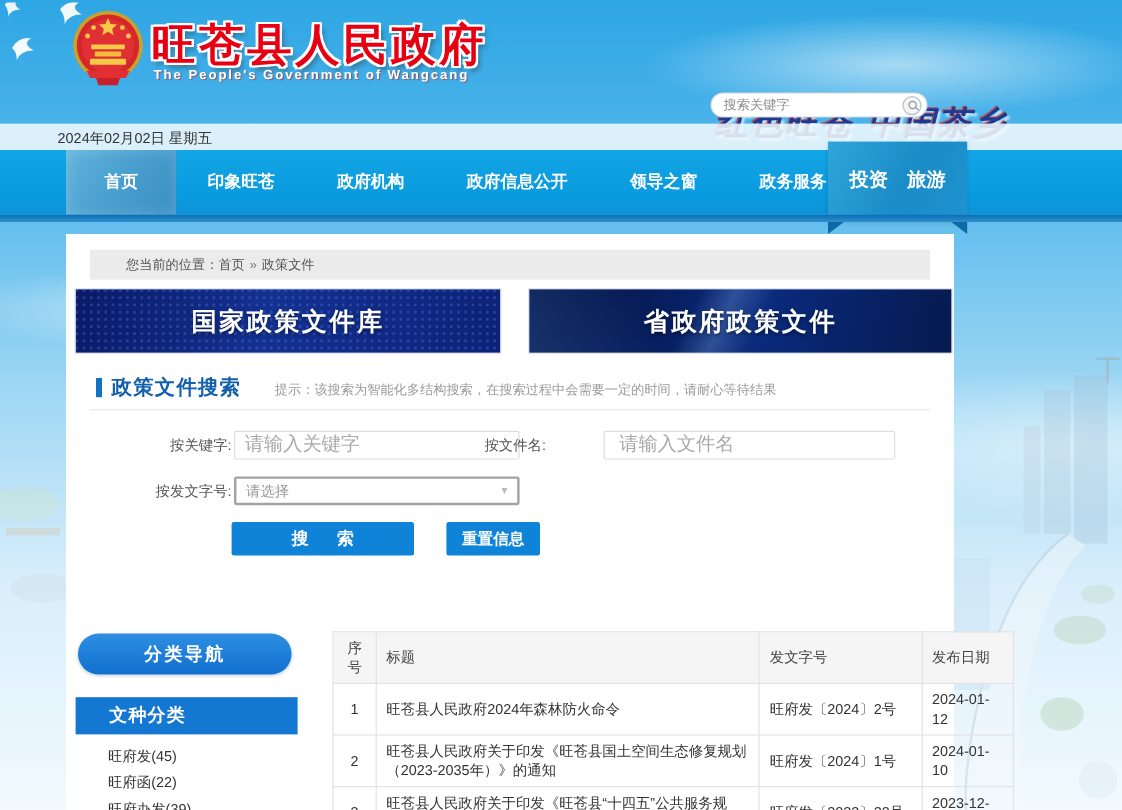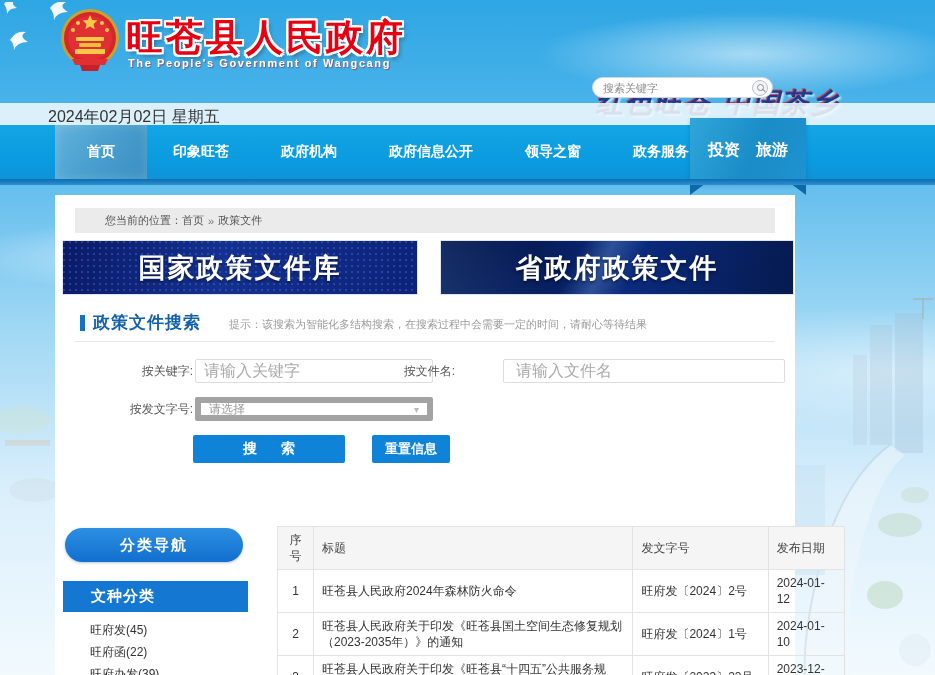--- a/index.html
+++ b/index.html
@@ -23,21 +23,21 @@
     text-shadow:-1px -1px 0 rgba(205,60,60,.85), 2px 2px 2px rgba(255,255,255,.7);margin-top:39px; }
   .search-pill { position:absolute; left:592px; top:77px; width:181px; height:21px; background:#fff; border:1px solid #cfd8de;
     border-radius:11px; display:flex; align-items:center; padding:0 4px 0 10px; }
   .search-pill input { flex:1; border:none; outline:none; font-size:11px; color:#555; background:transparent; }
   .search-pill input::placeholder { color:#8c8c8c; }
   .search-btn { width:16px; height:16px; border:1px solid #b9c2c8; border-radius:50%; background:#f3f5f6; position:relative; cursor:pointer; }
   .search-btn::before { content:""; position:absolute; left:4px; top:3px; width:5px; height:5px; border:1px solid #8a949b; border-radius:50%; }
   .search-btn::after { content:""; position:absolute; left:9px; top:9px; width:4px; height:1px; background:#8a949b; transform:rotate(45deg); }
   
   .date-band { position:absolute; left:0; top:103px; width:935px; height:22px; background:rgba(240,248,253,.88); }
-  .date-text { position:absolute; left:48px; top:4px; font-size:16px; color:#333; }
+  .date-text { position:absolute; left:48px; top:4px; font-size:12px; color:#333; }
   
   .nav { position:absolute; left:0; top:125px; width:935px; height:54px;
     background:linear-gradient(180deg,#13a5e5 0%, #0a9adf 70%, #0f93d6 100%); }
   .nav-under { position:absolute; left:0; top:179px; width:935px; height:6px; background:linear-gradient(180deg,#0b6db5,#2f90cc); }
   .nav-items { position:absolute; left:55px; top:0; height:54px; display:flex; align-items:stretch; }
   .nav-item { display:flex; align-items:center; justify-content:center; color:#fff; font-size:14px; font-weight:bold;
     padding:0 26px; cursor:pointer; white-space:nowrap; }
   .nav-item.active { width:92px; padding:0;
     background:linear-gradient(125deg,#63b4dd 0%,#4aa0cf 45%,#3a8fc2 100%); box-shadow:inset 0 0 12px rgba(255,255,255,.18); }
   .ribbon { position:absolute; left:690px; top:-7px; width:116px; height:65px;
@@ -52,41 +52,41 @@
   
   .bg-city { position:absolute; right:0; top:295px; width:140px; height:380px; opacity:.55; }
   .bg-left-art { position:absolute; left:0; top:360px; width:55px; height:200px; opacity:.4; }
   
   .panel { position:absolute; left:55px; top:195px; width:740px; height:480px; background:#fff; }
   .breadcrumb { position:absolute; left:20px; top:13px; width:700px; height:25px; background:#ebebeb;
     display:flex; align-items:center; padding-left:30px; font-size:11px; color:#555; }
   .breadcrumb a { color:#555; text-decoration:none; cursor:pointer; }
   .crumb-sep { margin:0 4px; color:#777; }
   .banner { position:absolute; top:45px; height:55px; border:1px solid #dfe6ef; display:flex; align-items:center; justify-content:center;
-    color:#fff; font-size:27px; font-weight:bold; letter-spacing:2px; cursor:pointer;
+    color:#fff; font-size:21px; font-weight:bold; letter-spacing:2px; cursor:pointer;
     text-shadow:0 2px 3px rgba(0,0,0,.45); }
   .banner-national { left:7px; width:356px;
     background:
       radial-gradient(circle at 1px 1px, rgba(90,130,255,.33) 1px, transparent 1.6px),
       linear-gradient(100deg,#0a1a66 0%,#14318f 45%,#0c2277 100%);
     background-size:6px 6px, 100% 100%; }
   .banner-provincial { left:385px; width:354px;
     background:
       linear-gradient(115deg, rgba(255,255,255,0) 38%, rgba(140,190,255,.28) 46%, rgba(255,255,255,0) 55%),
       linear-gradient(70deg, rgba(80,150,255,.25) 0%, rgba(0,0,0,0) 30%),
       linear-gradient(100deg,#040f38 0%,#0a2a7c 55%,#061a4f 100%); }
   .sec-head { position:absolute; left:25px; top:116px; display:flex; align-items:baseline; }
   .sec-bar { width:5px; height:16px; background:#1472c4; margin-right:8px; align-self:center; }
   .sec-title { font-size:17px; font-weight:bold; color:#1360ab; letter-spacing:1px; }
   .sec-hint { margin-left:28px; font-size:11px; color:#9a9a9a; }
   .sec-divider { position:absolute; left:20px; top:146px; width:700px; height:1px; background:#e8e8e8; }
   .form-label { position:absolute; font-size:12px; color:#555; text-align:right; width:80px; line-height:24px; }
   .form-input { position:absolute; height:24px; border:1px solid #ddd; border-radius:2px; font-size:16px; color:#555; padding:0 8px; outline:none; }
   .form-input::placeholder { color:#aaa; }
-  .form-select { position:absolute; height:24px; border:6px solid #a3a3a3; border-radius:2px; font-size:12px; color:#999;
+  .form-select { position:absolute; height:24px; border:2px solid #a3a3a3; border-radius:2px; font-size:12px; color:#999;
     display:flex; align-items:center; padding:0 8px; justify-content:space-between; cursor:pointer; background:#fff; }
   .sel-arrow { color:#bbb; font-size:10px; }
   .btn { position:absolute; top:240px; height:28px; background:#0e83d8; color:#fff; border:none; cursor:pointer; border-radius:2px; }
   .btn-search { left:138px; width:152px; font-size:14px; font-weight:bold; letter-spacing:10px; padding-left:10px; }
   .btn-reset { left:317px; width:78px; font-size:13px; font-weight:bold; }
   
   .side-pill { position:absolute; left:10px; top:333px; width:178px; height:34px; border-radius:17px;
     background:linear-gradient(180deg,#2c8fe2,#116fce); display:flex; align-items:center; justify-content:center;
     color:#fff; font-size:15px; font-weight:bold; letter-spacing:2px; cursor:pointer; box-shadow:0 1px 3px rgba(0,60,120,.3); }
   .side-cat { position:absolute; left:8px; top:386px; width:185px; height:31px; background:#1477d2; color:#fff;
@@ -200,21 +200,21 @@
       <div class="sec-bar"></div>
       <div class="sec-title">政策文件搜索</div>
       <div class="sec-hint">提示：该搜索为智能化多结构搜索，在搜索过程中会需要一定的时间，请耐心等待结果</div>
     </div>
     <div class="sec-divider"></div>
 
     <div class="form-label" style="left:58px; top:164px;">按关键字:</div>
     <input class="form-input" style="left: 140px; top: 164px; width: 238px;" placeholder="请输入关键字">
 
     <div class="form-label" style="left:320px; top:164px;">按文件名:</div>
-    <input class="form-input" style="left: 448px; top: 164px; width: 282px; padding-left: 12px;" placeholder="请输入文件名">
+    <input class="form-input" style="left: 448px; top: 164px; width: 243px; padding-left: 12px;" placeholder="请输入文件名">
 
     <div class="form-label" style="left:58px; top:202px;">按发文字号:</div>
     <div class="form-select" style="left:140px; top:202px; width:238px;">
       <span>请选择</span>
       <span class="sel-arrow">▾</span>
     </div>
 
     <button class="btn btn-search">搜 索</button>
     <button class="btn btn-reset">重置信息</button>
 

